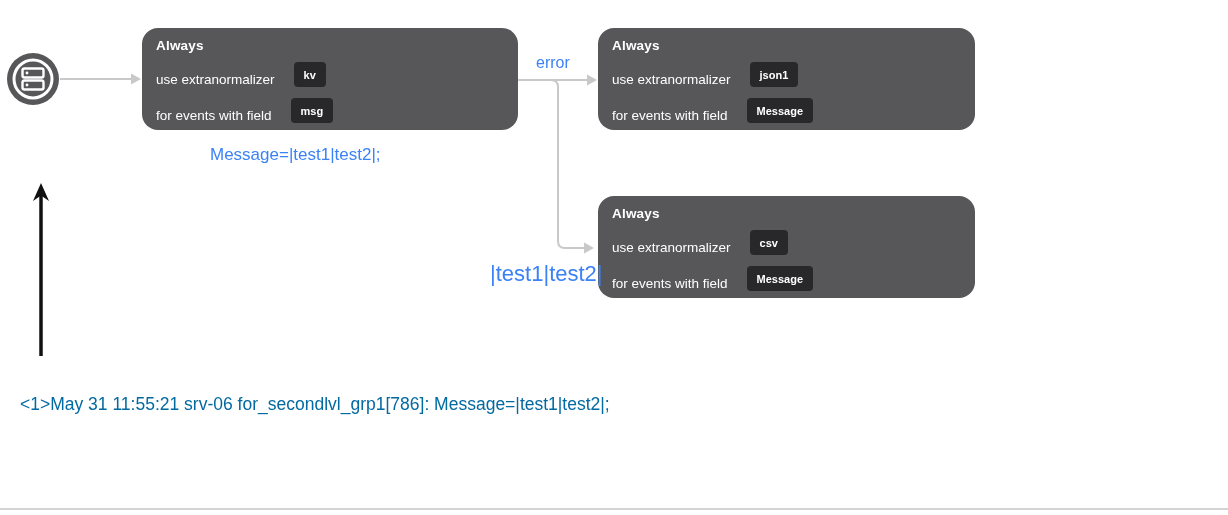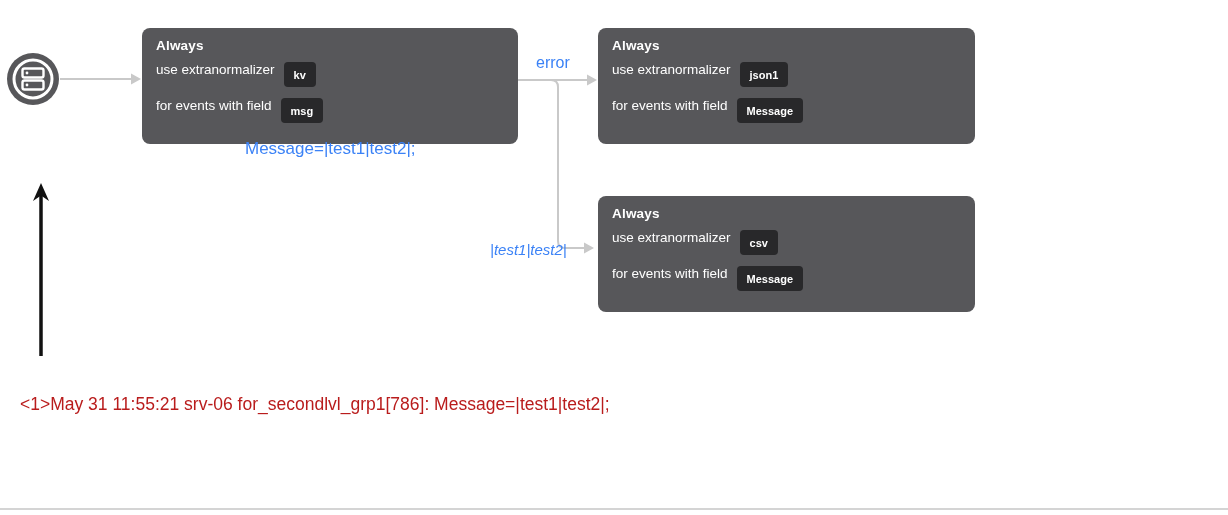--- a/index.html
+++ b/index.html
@@ -4,45 +4,45 @@
 <style>
   html,body{margin:0;padding:0;background:#ffffff;}
   body{font-family:"Liberation Sans","DejaVu Sans",sans-serif;}
   .canvas{position:relative;width:1228px;height:515px;background:#ffffff;overflow:hidden;}
 
   .connectors{position:absolute;left:0;top:0;width:1228px;height:515px;pointer-events:none;}
 
   .source-node{position:absolute;left:7px;top:53px;width:52px;height:52px;cursor:pointer;}
 
   .node{
-    position:absolute;width:376px;height:116px;background:#57575a;
-    border-radius:8px;color:#ffffff;box-sizing:border-box;
+    position:absolute;width:376px;height:102px;background:#57575a;
+    border-radius:16px;color:#ffffff;box-sizing:border-box;
     padding:9px 22px 10px 14px;cursor:pointer;
   }
   .node-kv{left:142px;top:28px;}
   .node-json1{left:598px;top:28px;width:377px;}
   .node-csv{left:598px;top:196px;width:377px;}
 
   .node .cond{font-size:13.5px;font-weight:700;letter-spacing:.2px;line-height:18px;margin-bottom:7px;}
-  .node .row{display:flex;align-items:flex-start;gap:9px;height:25px;margin-top:6px;}
+  .node .row{display:flex;align-items:flex-end;gap:19px;height:25px;margin-top:6px;}
   .node .row:last-child{margin-top:11px;}
   .node .row .lbl{font-size:13.5px;white-space:nowrap;}
   .chip{
     display:inline-flex;align-items:center;background:#28282a;color:#ffffff;
     font-size:11px;font-weight:700;padding:0 10px;height:25px;border-radius:4px;
     min-width:30px;box-sizing:border-box;
   }
 
   .flow-label{position:absolute;color:#3b82f6;white-space:nowrap;}
   .error-label{left:536px;top:54px;font-size:16px;}
-  .message-label{left:210px;top:139px;font-size:17px;margin-left:35px;}
-  .branch-label{left:490px;top:241px;font-size:15px;font-style:italic;}
+  .message-label{left:210px;top:145px;font-size:17px;}
+  .branch-label{left:490px;top:261px;font-size:22px;}
 
   .log-line{
-    position:absolute;left:20px;top:394px;font-size:17.5px;color:#b91c1c;white-space:nowrap;
+    position:absolute;left:20px;top:394px;font-size:17.5px;color:#0369a1;white-space:nowrap;
   }
 
   .divider{position:absolute;left:0;top:508px;width:1228px;height:2px;background:#d4d4d4;}
 </style>
 </head>
 <body>
 
 <div class="canvas">
 
   <svg class="connectors" viewBox="0 0 1228 515" xmlns="http://www.w3.org/2000/svg">

